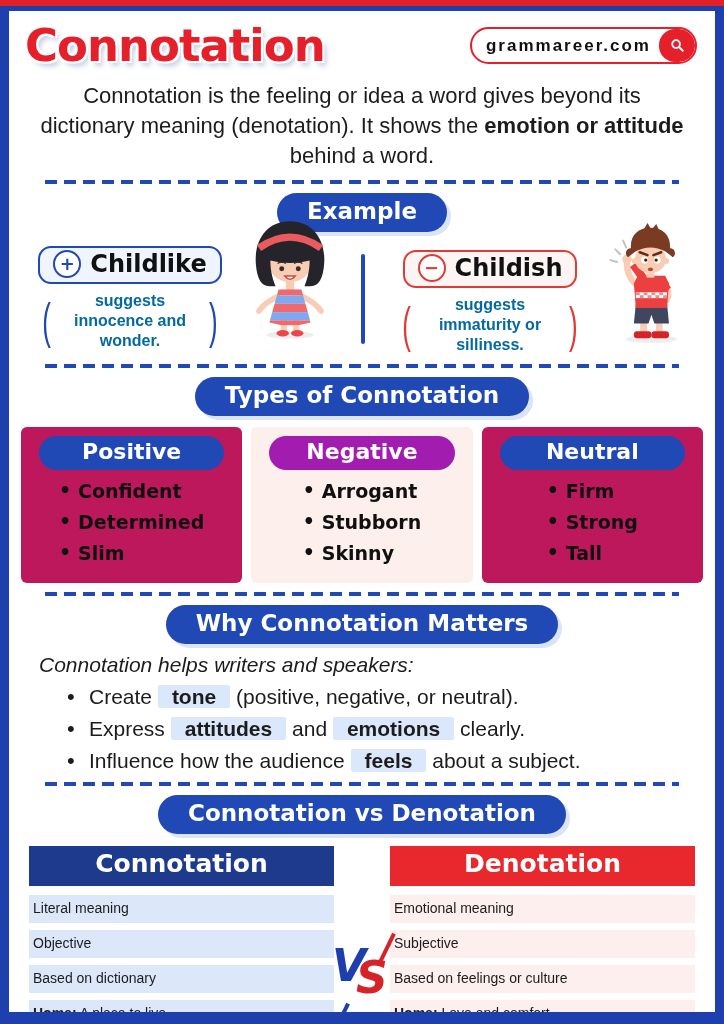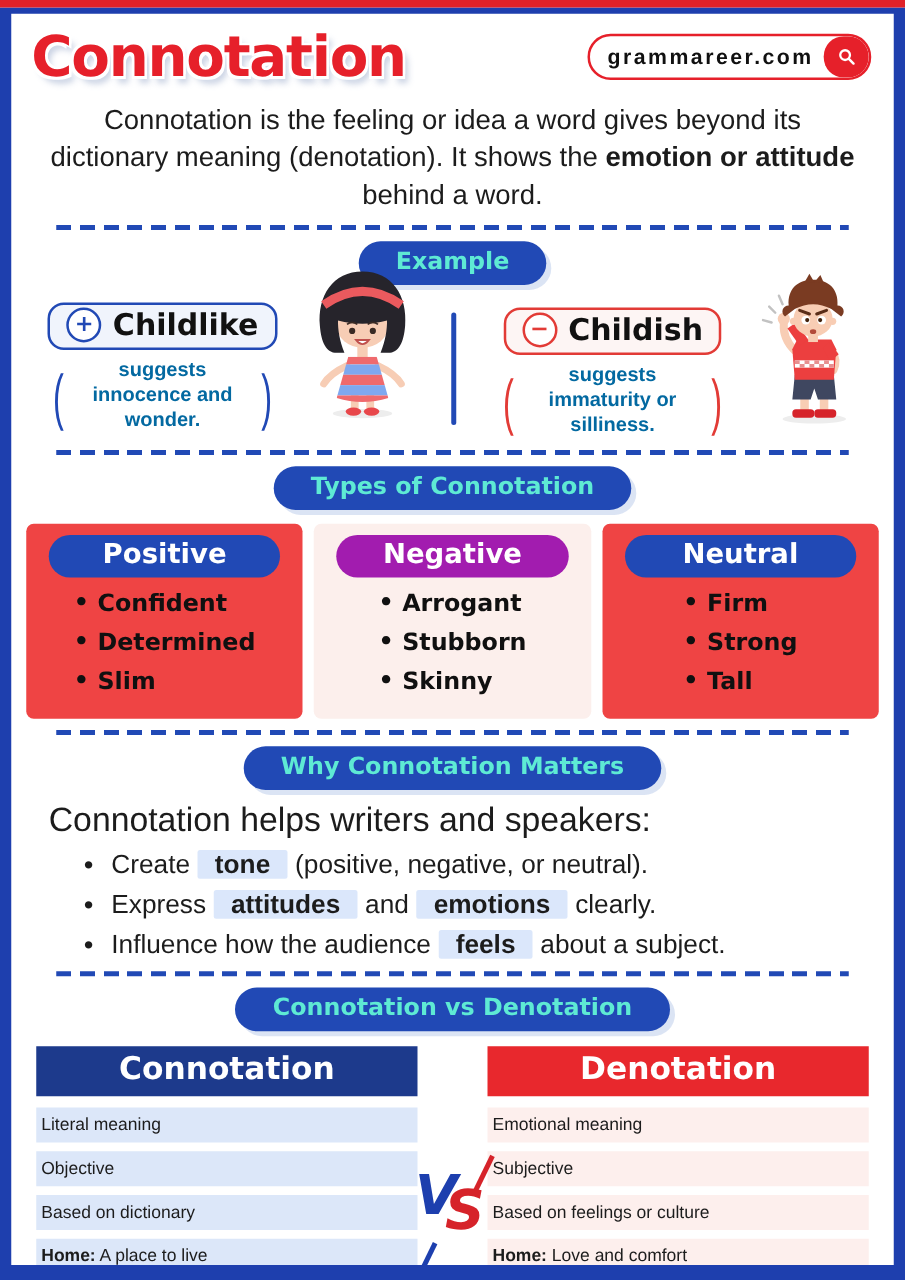--- a/index.html
+++ b/index.html
@@ -24,22 +24,22 @@
     display:flex;align-items:center;justify-content:center;}
   .brand-btn svg{width:17px;height:17px;}
 
   
   .intro{text-align:center;font-size:22px;line-height:1.37;margin:9px 28px 0;}
   .intro b{font-weight:700;}
 
   .dash{height:4px;margin:9px 36px;background:repeating-linear-gradient(90deg,#2149b5 0 12px,transparent 12px 19px);}
 
   
-  .pill{background:#2149b5;color:#5eead4;font-family:"DejaVu Sans",sans-serif;font-weight:800;
-    font-size:19px;text-align:center;width:max-content;margin:0 auto;padding:5px 30px 8px;
+  .pill{background:#2149b5;color:#ffffff;font-family:"DejaVu Sans",sans-serif;font-weight:800;
+    font-size:23px;text-align:center;width:max-content;margin:0 auto;padding:5px 30px 8px;
     border-radius:25px;box-shadow:4px 4px 0 rgba(190,205,235,.55);}
 
   
   .ex-row{display:flex;align-items:flex-start;padding:0 12px;}
   .ex-col{margin-top:14px;}
   .ex-col.left{width:218px;}
   .ex-col.right{width:218px;margin-top:18px;}
   .term{display:flex;align-items:center;gap:9px;border:2.5px solid;border-radius:13px;
     padding:2px 13px 4px;width:max-content;margin:0 auto;font-family:"DejaVu Sans",sans-serif;
     font-weight:800;font-size:24px;color:#111;}
@@ -53,31 +53,31 @@
   .note-text{font-weight:700;font-size:16px;line-height:1.25;text-align:center;color:#0369a1;width:152px;}
   .paren{font-size:26px;font-weight:400;transform:scaleY(1.9);line-height:1;}
   .paren-blue{color:#2149b5;} .paren-red{color:#e23b36;}
   .vdiv{width:4px;height:90px;background:#2149b5;border-radius:2px;margin:22px 16px 0 20px;}
   .girl{width:102px;height:124px;margin-top:-16px;}
   .boy{width:96px;height:122px;margin-top:-10px;margin-left:2px;}
 
   
   .cards{display:flex;gap:9px;padding:0 12px;margin-top:11px;}
   .card{flex:1;border-radius:6px;padding:9px 6px 10px;}
-  .card-blue{background:#ef4444;} .card-red{background:#fcefec;}
+  .card-blue{background:#be185d;} .card-red{background:#fcefec;}
   .card-pill{border-radius:23px;color:#fff;text-align:center;font-family:"DejaVu Sans",sans-serif;
     font-weight:800;font-size:22px;padding:3px 0 6px;margin:0 12px;}
   .cp-blue{background:#2149b5;} .cp-red{background:#a21caf;}
   .card ul{list-style:none;margin:10px auto 0;padding:0;width:max-content;max-width:100%;}
   .card li{font-family:"DejaVu Sans",sans-serif;font-weight:800;font-size:19px;color:#101010;
     margin:9px 0;position:relative;padding-left:19px;}
   .card li::before{content:"\2022";position:absolute;left:0;top:-1px;}
 
   
-  .why-lead{font-size:27px;margin:9px 0 0 30px;}
+  .why-lead{font-size:21px;margin:9px 0 0 30px;font-style:italic;}
   .why-list{list-style:none;margin:5px 0 0;padding:0 0 0 58px;}
   .why-list li{font-size:21px;margin:8px 0;position:relative;padding-left:22px;}
   .why-list li::before{content:"\2022";position:absolute;left:0;top:-1px;font-size:22px;}
   .hl{background:#dbe7fb;padding:0 14px;border-radius:2px;}
 
   
   .vs-grid{display:flex;justify-content:space-between;padding:0 20px;margin-top:12px;position:relative;}
   .vs-col{width:305px;}
   .vs-head{color:#fff;text-align:center;font-family:"DejaVu Sans",sans-serif;font-weight:800;
     font-size:25px;padding:3px 0 8px;}

